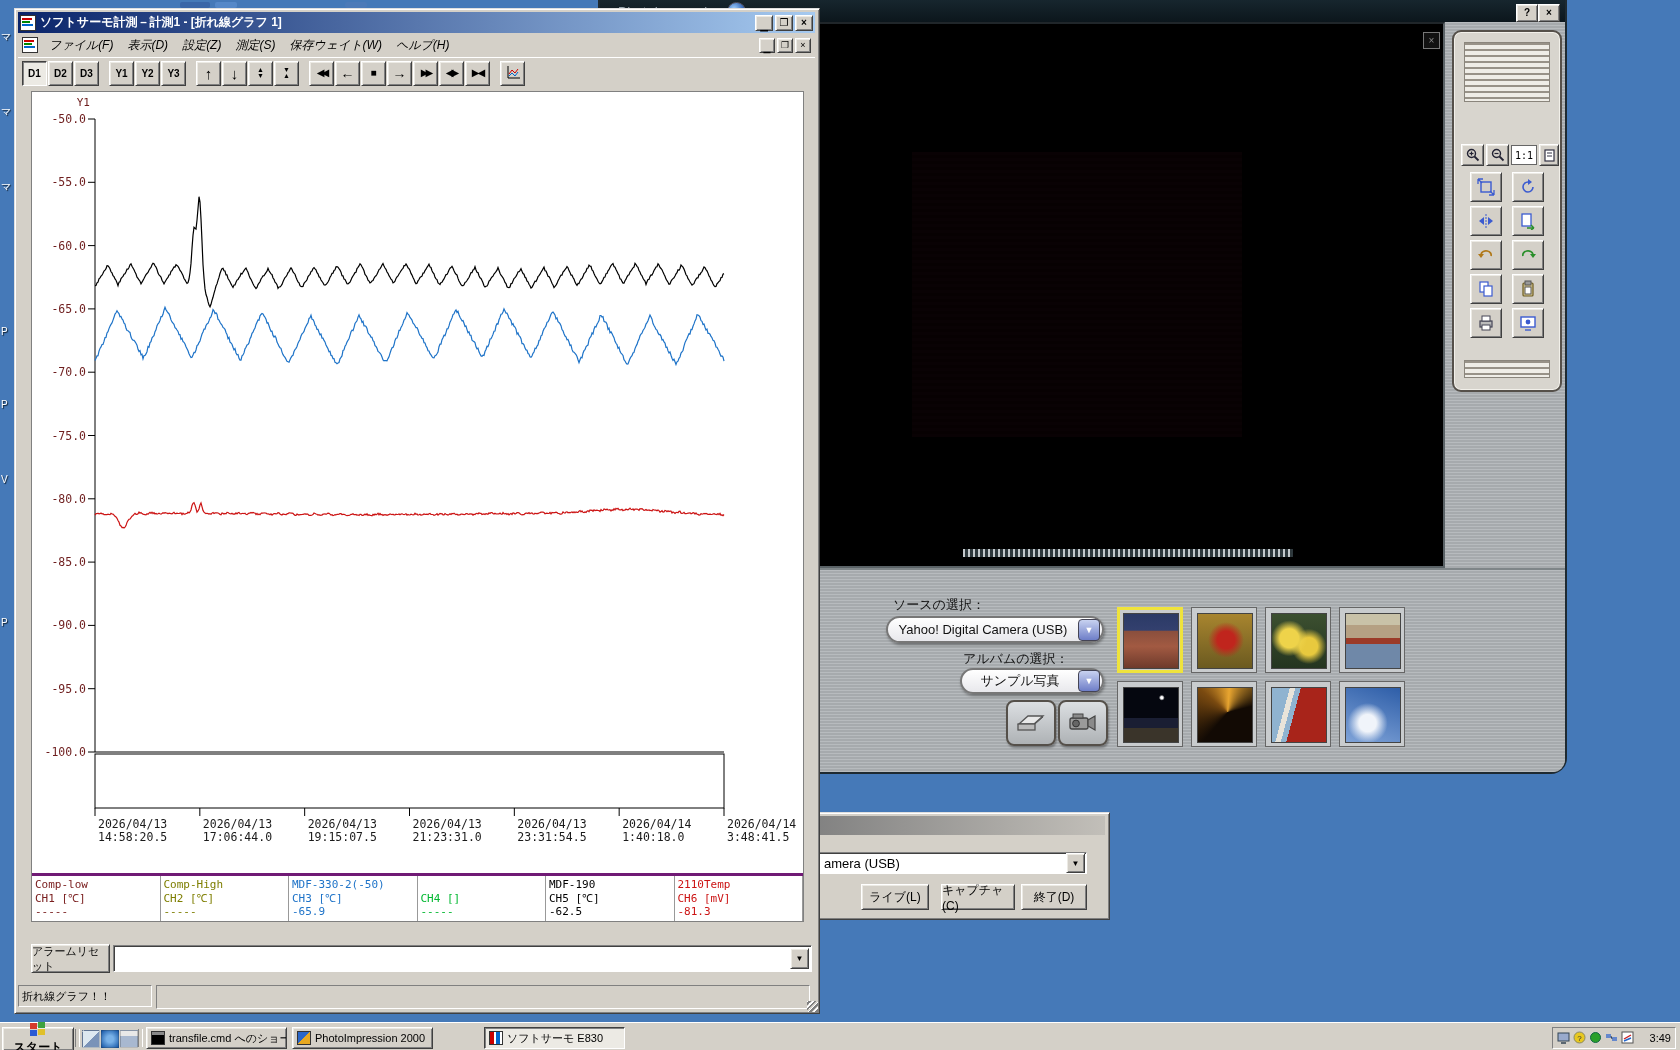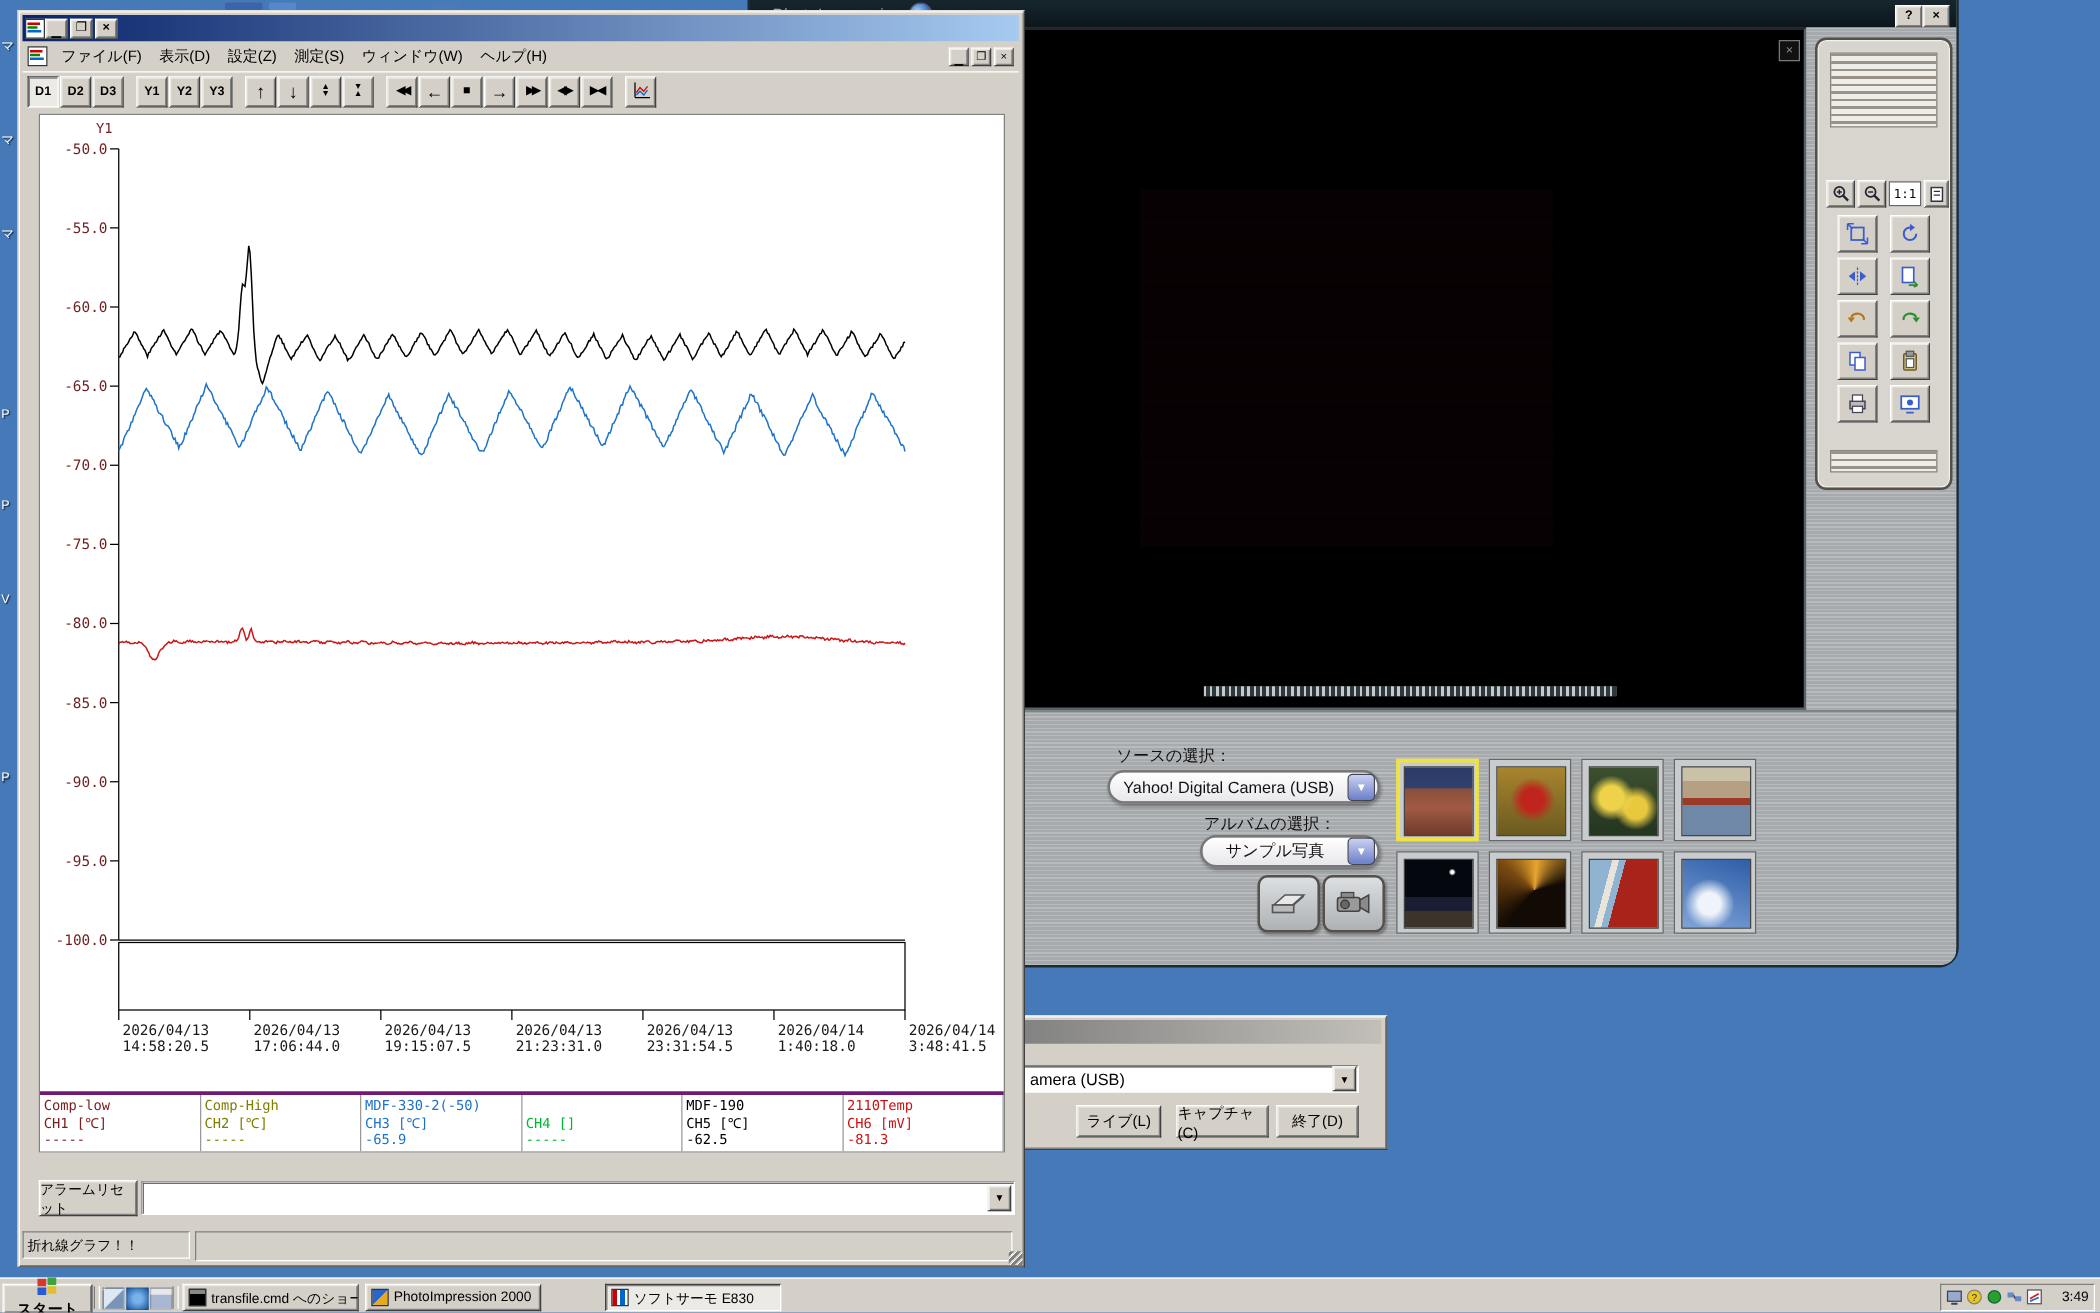--- a/index.html
+++ b/index.html
@@ -24,21 +24,21 @@
     background:linear-gradient(90deg,#0A246A,#A6CAF0);display:flex;align-items:center;padding:0 2px;box-sizing:border-box;}
   #cw-title{color:#fff;font-weight:bold;font-size:12px;margin-left:4px;flex:1;white-space:nowrap;overflow:hidden;}
   .appicon{width:14px;height:14px;background:
      linear-gradient(180deg,#fff 0 20%,#fff 20%),#fff;
      border:1px solid #333;position:relative;flex:none;}
   .appicon i{position:absolute;left:1px;width:10px;height:2px;display:block;}
   .appicon i.r{top:2px;background:#C00;}
   .appicon i.g{top:5px;background:#080;width:8px;}
   .appicon i.b{top:8px;background:#06C;width:11px;}
   #cw-menubar{left:3px;top:26px;width:797px;height:20px;background:#D4D0C8;display:flex;align-items:center;}
-  .menu-item{font-size:12px;padding:2px 7px;color:#000;}
+  .menu-item{font-size:12px;padding:2px 7px;color:#000;font-style:italic;}
   #cw-toolbar{left:3px;top:48px;width:797px;height:31px;background:#D4D0C8;display:flex;align-items:center;padding-left:4px;box-sizing:border-box;border-top:1px solid #fff;}
   .tbtn{width:23px;height:23px;font-size:10px;font-weight:bold;margin-right:1px;}
   .tbtn .tri{font-size:10px;line-height:10px;}
   .tgap{width:9px;}
   .icon-col{display:flex;flex-direction:column;align-items:center;font-size:7px;line-height:6px;}
   
   #chart-panel{left:16px;top:82px;width:771px;height:829px;background:#fff;border:1px solid #808080;box-sizing:content-box;}
   #plot-svg{position:absolute;left:0;top:0;}
   #legend{position:absolute;left:0;bottom:0;width:771px;height:45px;display:flex;border-top:3px solid #701a75;background:#fff;}
   .legend-cell{width:128.5px;box-sizing:border-box;border-right:1px solid #999;
@@ -364,20 +364,21 @@
     </div>
 </div>
 
 <div id="chart-window" class="abs">
   <div id="cw-titlebar" class="abs">
     <span class="appicon">
         <i class="r"></i>
         <i class="g"></i>
         <i class="b"></i>
       </span>
+    <span id="cw-title">ソフトサーモ計測－計測1 - [折れ線グラフ 1]</span>
     <div class="b3 titlebtn" style="margin-right:2px;">
         <span style="margin-top:6px;">▁</span>
       </div>
     <div class="b3 titlebtn" style="margin-right:2px;">
         <span>❐</span>
       </div>
     <div class="b3 titlebtn">
         <span>×</span>
       </div>
   </div>
@@ -386,21 +387,21 @@
     <span class="appicon" style="margin:0 4px;">
         <i class="r"></i>
         <i class="g"></i>
         <i class="b"></i>
       </span>
     <div id="menu-items" style="display:flex;">
         <span class="menu-item">ファイル(F)</span>
         <span class="menu-item">表示(D)</span>
         <span class="menu-item">設定(Z)</span>
         <span class="menu-item">測定(S)</span>
-        <span class="menu-item">ウィンドウ(W)</span>
+        <span class="menu-item">保存ウェイト(W)</span>
         <span class="menu-item">ヘルプ(H)</span>
       </div>
     <div style="flex:1;"></div>
     <div class="b3" style="width:14px;height:13px;margin-right:2px;font-size:9px;">
         <span style="margin-top:5px;">▁</span>
       </div>
     <div class="b3" style="width:14px;height:13px;margin-right:2px;font-size:9px;">
         <span>❐</span>
       </div>
     <div class="b3" style="width:14px;height:13px;margin-right:4px;font-size:9px;">

